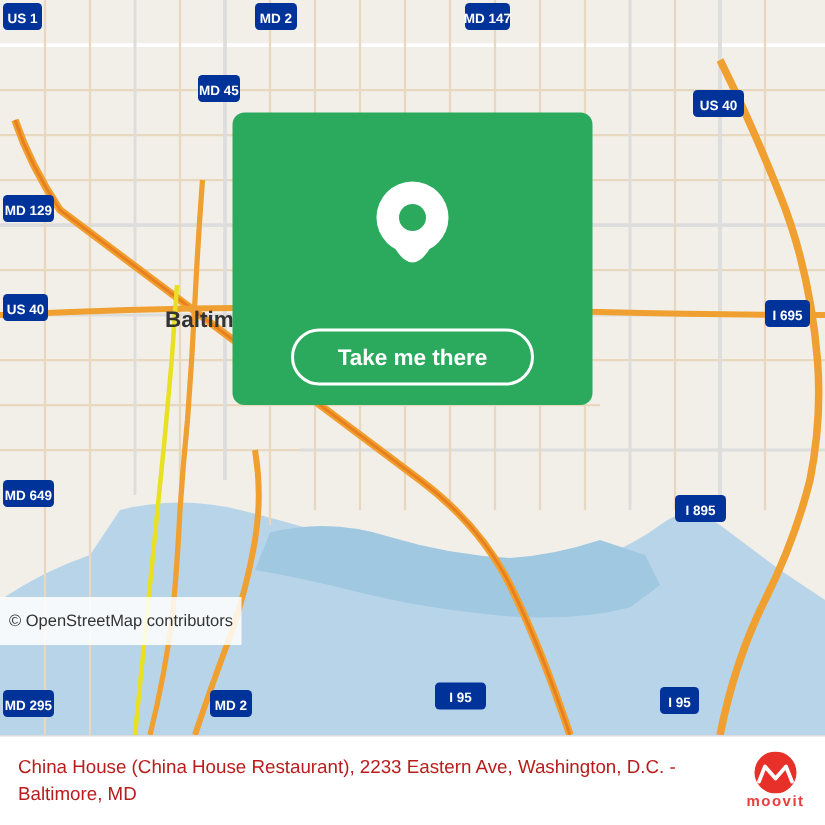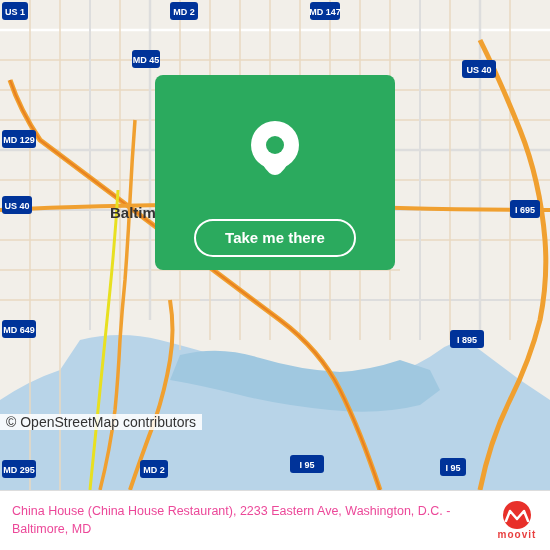--- a/index.html
+++ b/index.html
@@ -24,43 +24,43 @@
       width: 100%;
       height: 100%;
     }
 
     
     .osm-credit {
       position: absolute;
       bottom: 60px;
       left: 0;
       background: rgba(255,255,255,0.85);
-      padding: 0 6px;
-      font-size: 14px;
+      padding: 10px 6px;
+      font-size: 11px;
       color: #333;
       display: flex;
       align-items: center;
       gap: 4px;
     }
 
     
     #bottom-bar {
       width: 550px;
       height: 60px;
       background: white;
       display: flex;
       align-items: center;
       justify-content: space-between;
       padding: 0 12px;
       border-top: 1px solid #ddd;
     }
 
     .bottom-text {
       font-size: 12.5px;
-      color: #ec4899;
+      color: #b91c1c;
       flex: 1;
       line-height: 1.4;
     }
 
     .moovit-logo {
       display: flex;
       flex-direction: column;
       align-items: center;
       gap: 0;
       margin-left: 10px;

